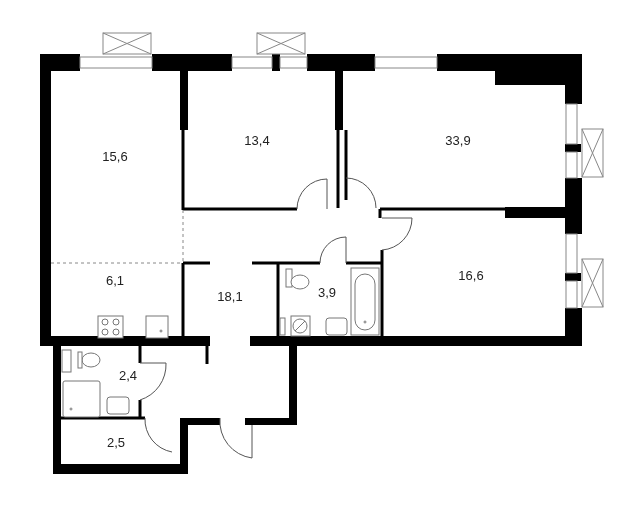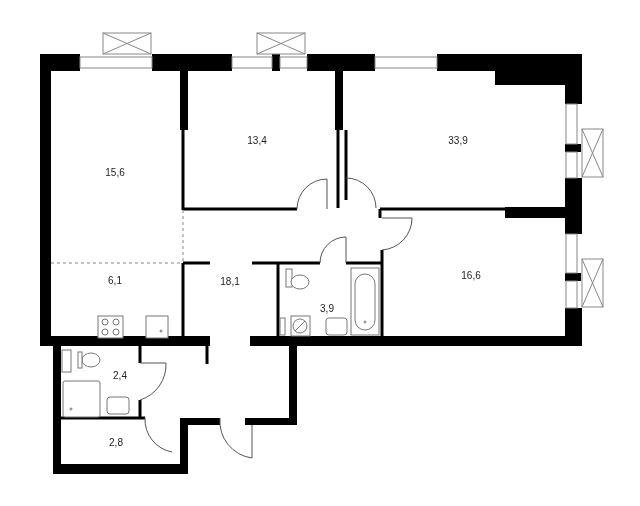--- a/index.html
+++ b/index.html
@@ -5,21 +5,21 @@
   html, body { margin: 0; padding: 0; background: #ffffff; }
   body { width: 640px; height: 506px; overflow: hidden; position: relative; font-family: "Liberation Sans", sans-serif; }
   #plan { position: absolute; left: 0; top: 0; width: 640px; height: 506px; }
   .wall { fill: #000000; }
   .thin { stroke: #000000; stroke-width: 3; fill: none; }
   .door { stroke: #555555; stroke-width: 1; fill: none; }
   .fix { stroke: #777777; stroke-width: 1; fill: #ffffff; }
   .win { fill: #ffffff; stroke: #888888; stroke-width: 1; }
   .dash { stroke: #888888; stroke-width: 1; stroke-dasharray: 3 3; fill: none; }
   .balc { fill: none; stroke: #888888; stroke-width: 1; }
-  .room-label { position: absolute; font-size: 10px; color: #222222; transform: translate(-50%, -50%); white-space: nowrap; }
+  .room-label { position: absolute; font-size: 13px; color: #222222; transform: translate(-50%, -50%); white-space: nowrap; }
 </style>
 </head>
 <body>
 
 <svg id="plan" viewBox="0 0 640 506" xmlns="http://www.w3.org/2000/svg">
 
   <g>
 
     <rect class="wall" x="40" y="54" width="40" height="17"></rect>
     <rect class="wall" x="152" y="54" width="80" height="17"></rect>
@@ -149,21 +149,21 @@
     <g>
       <rect class="fix" x="63" y="381" width="37" height="36" rx="2"></rect>
       <circle class="fix" cx="71" cy="409" r="1"></circle>
     </g>
     <g>
       <rect class="fix" x="107" y="397" width="22" height="17" rx="3"></rect>
     </g>
   </g>
 </svg>
 
-<div class="room-label" style="left:115px;top:172px">15,6</div>
+<div class="room-label" style="left:115px;top:156px">15,6</div>
 <div class="room-label" style="left:257px;top:140px">13,4</div>
 <div class="room-label" style="left:458px;top:140px">33,9</div>
 <div class="room-label" style="left:115px;top:280px">6,1</div>
-<div class="room-label" style="left:230px;top:281px">18,1</div>
-<div class="room-label" style="left:327px;top:308px">3,9</div>
+<div class="room-label" style="left:230px;top:296px">18,1</div>
+<div class="room-label" style="left:327px;top:292px">3,9</div>
 <div class="room-label" style="left:471px;top:275px">16,6</div>
-<div class="room-label" style="left:120px;top:375px">2,4</div>
-<div class="room-label" style="left:116px;top:442px">2,8</div>
+<div class="room-label" style="left:128px;top:375px">2,4</div>
+<div class="room-label" style="left:116px;top:442px">2,5</div>
 
 </body></html>

